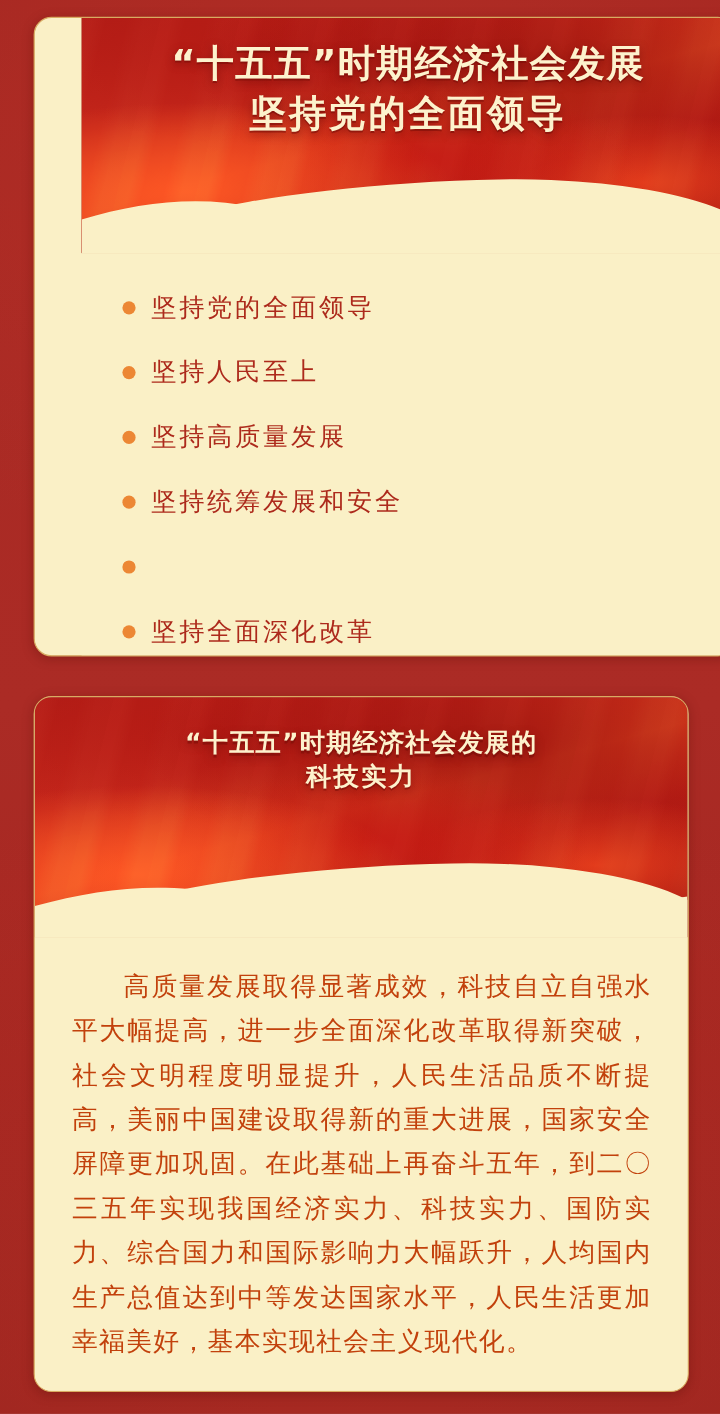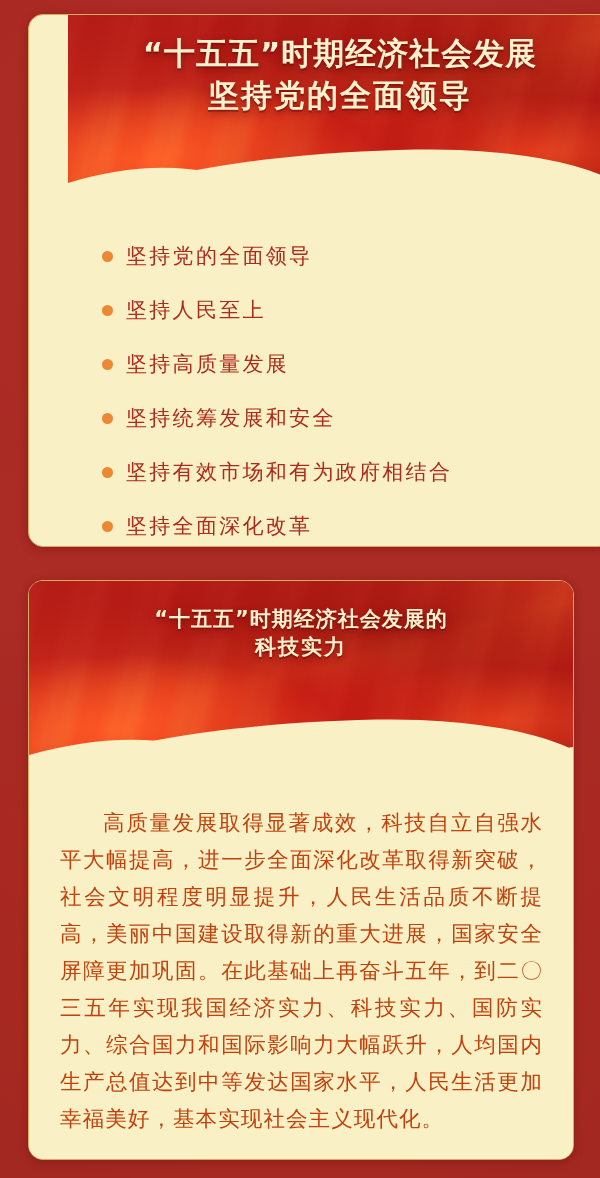--- a/index.html
+++ b/index.html
@@ -194,21 +194,20 @@
       <li class="bullet-item">
         <span class="dot"></span>
         <span class="bullet-text">坚持高质量发展</span>
       </li>
       <li class="bullet-item">
         <span class="dot"></span>
         <span class="bullet-text">坚持统筹发展和安全</span>
       </li>
       <li class="bullet-item">
         <span class="dot"></span>
-        <span class="bullet-text">坚持有效市场和有为政府相结合</span>
       </li>
       <li class="bullet-item">
         <span class="dot"></span>
         <span class="bullet-text">坚持全面深化改革</span>
       </li>
     </ul>
   </div>
 </section>
 
 <section class="card" id="card-goals">

